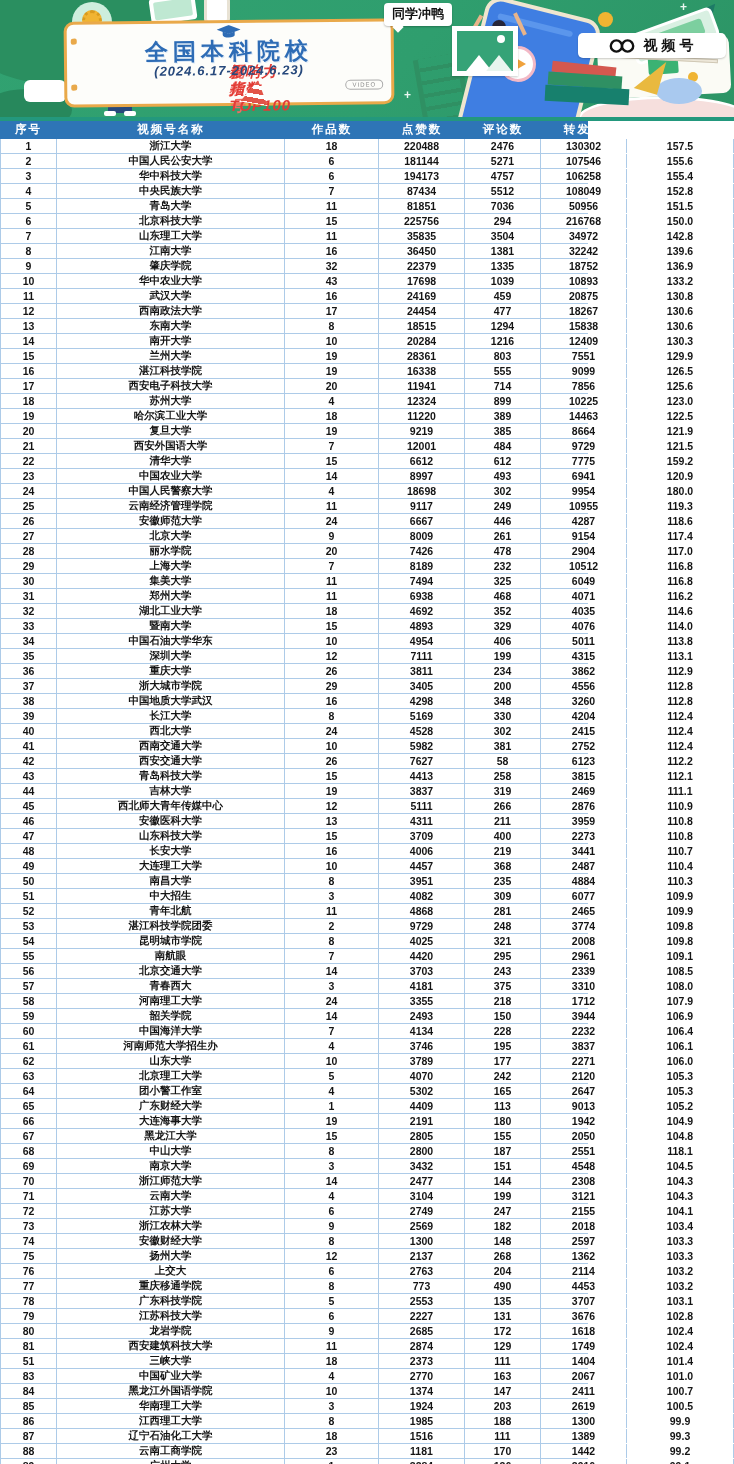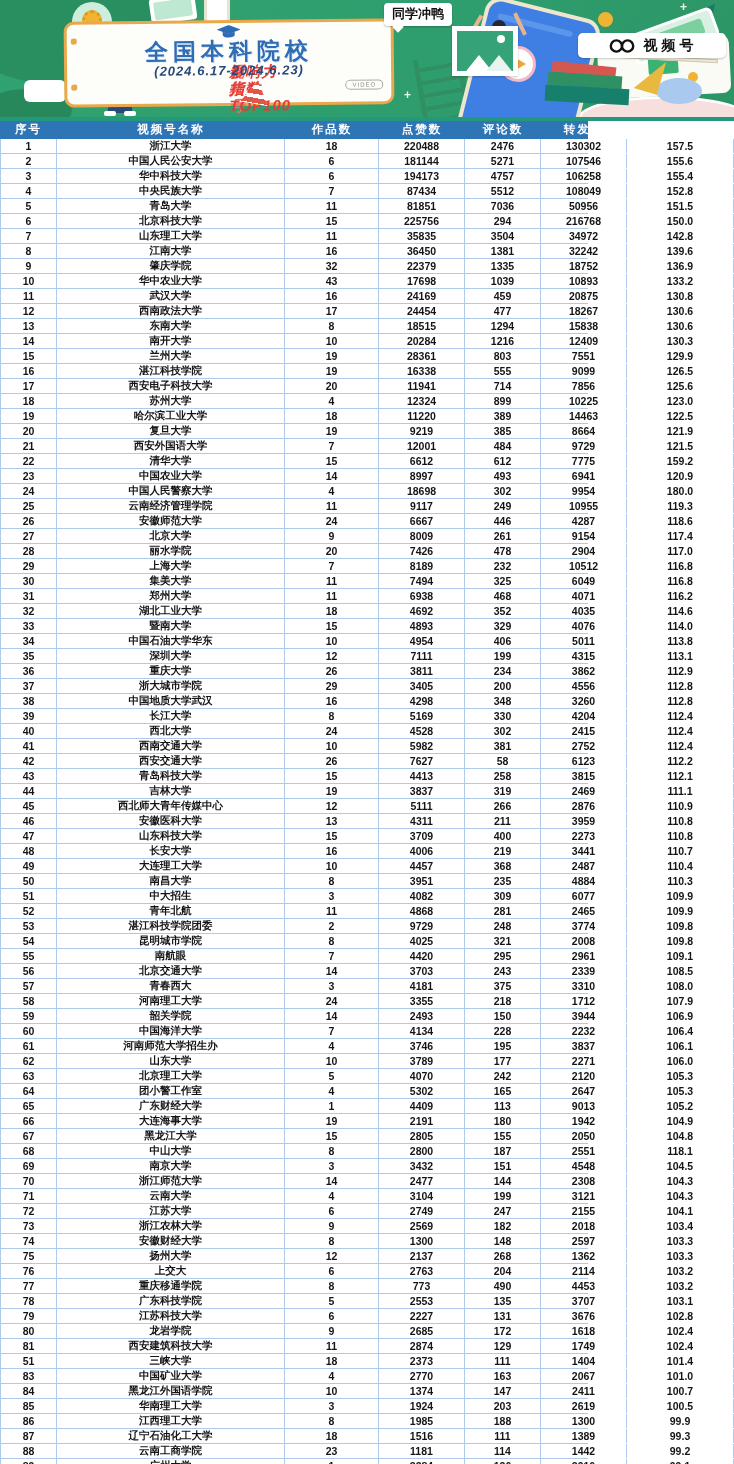--- a/index.html
+++ b/index.html
@@ -1000,21 +1000,21 @@
           <div class="td">1516</div>
           <div class="td">111</div>
           <div class="td">1389</div>
           <div class="td">99.3</div>
         </div>
         <div class="tr">
           <div class="td">88</div>
           <div class="td">云南工商学院</div>
           <div class="td">23</div>
           <div class="td">1181</div>
-          <div class="td">114</div>
+          <div class="td">170</div>
           <div class="td">1442</div>
           <div class="td">99.2</div>
         </div>
         <div class="tr">
           <div class="td">89</div>
           <div class="td">广州大学</div>
           <div class="td">1</div>
           <div class="td">3284</div>
           <div class="td">126</div>
           <div class="td">2916</div>

